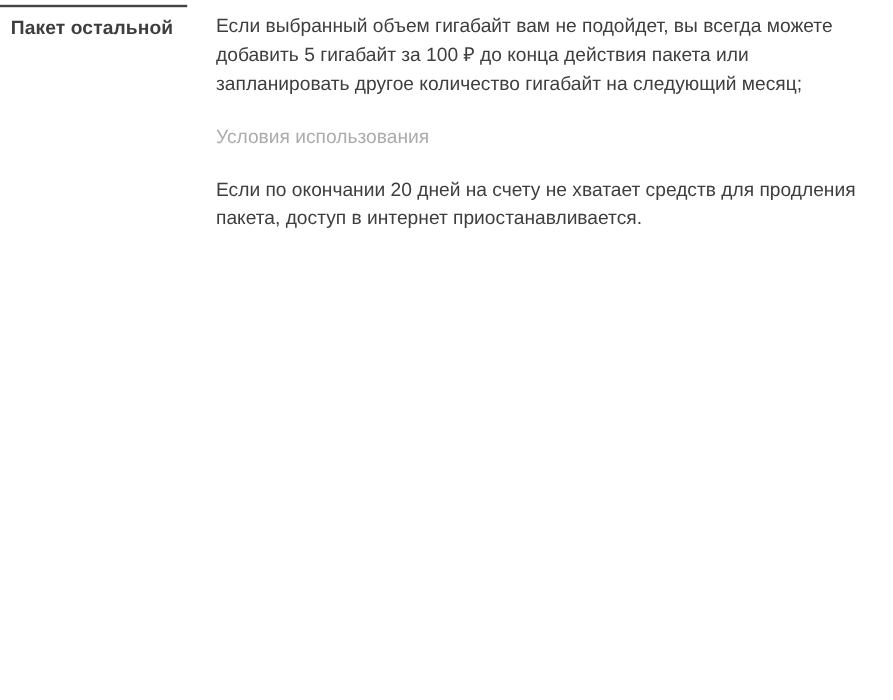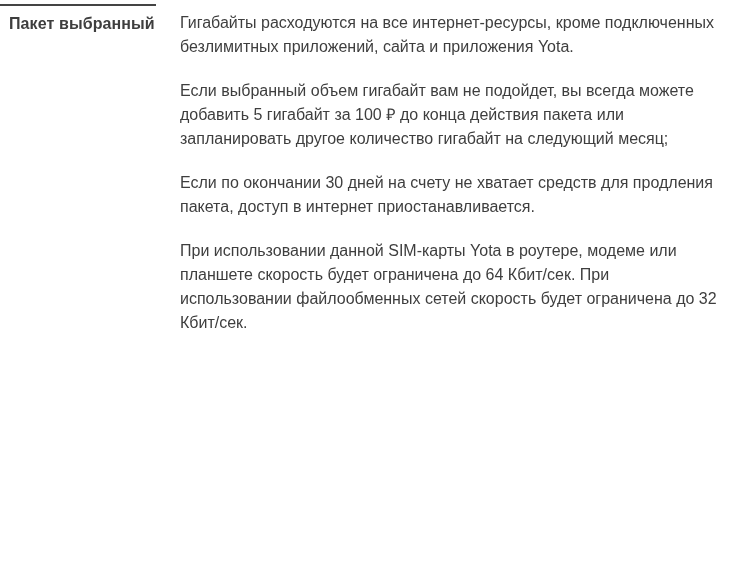--- a/index.html
+++ b/index.html
@@ -51,30 +51,29 @@
     font-size: 16px;
     line-height: 24px;
   }
 </style>
 </head>
 <body>
 
 <div class="spec-row">
 
   <div class="term-cell">
-    <div class="term-label">Пакет выбранный</div>
+    <div class="term-label">Пакет остальной</div>
   </div>
 
   <div class="desc-cell">
-    <p>Гигабайты расходуются на все интернет-ресурсы, кроме подключенных безлимитных приложений, сайта и приложения Yota.</p>
 
     <p>Если выбранный объем гигабайт вам не подойдет, вы всегда можете добавить 5 гигабайт за 100 ₽ до конца действия пакета или запланировать другое количество гигабайт на следующий месяц;</p>
 
+    <div class="subheading">Условия использования</div>
 
 
 
-    <p>Если по окончании 30 дней на счету не хватает средств для продления пакета, доступ в интернет приостанавливается.</p>
+    <p>Если по окончании 20 дней на счету не хватает средств для продления пакета, доступ в интернет приостанавливается.</p>
 
-    <p>При использовании данной SIM-карты Yota в роутере, модеме или планшете скорость будет ограничена до 64 Кбит/сек. При использовании файлообменных сетей скорость будет ограничена до 32 Кбит/сек.</p>
 
   </div>
 
 </div>
 
 </body></html>

